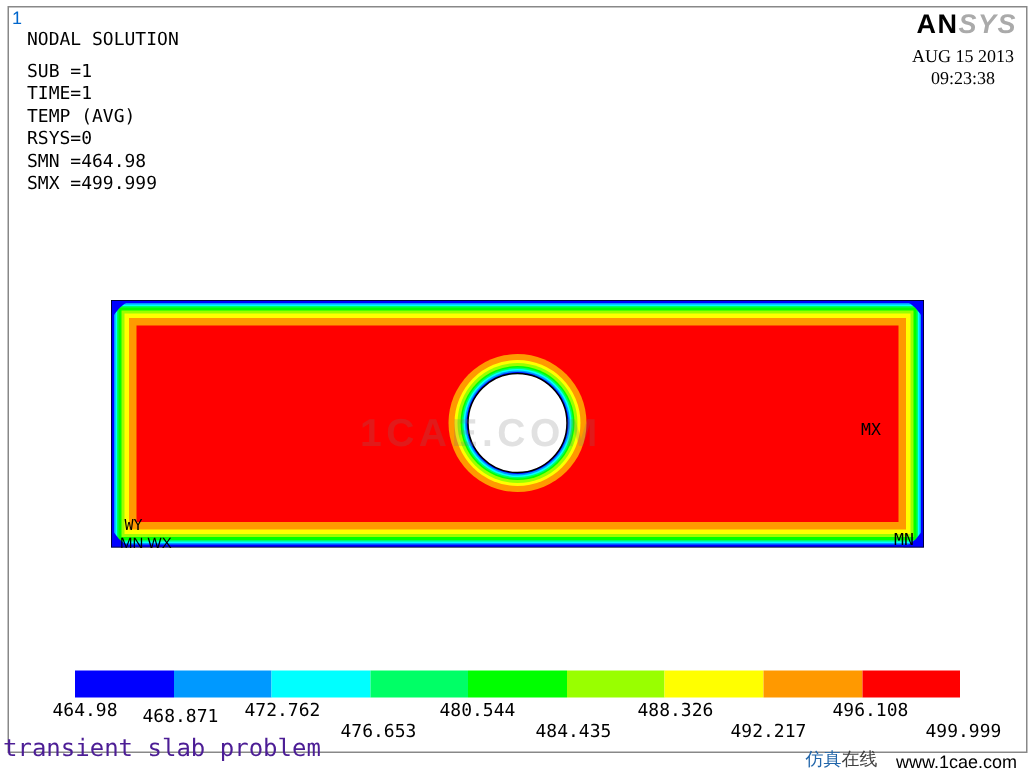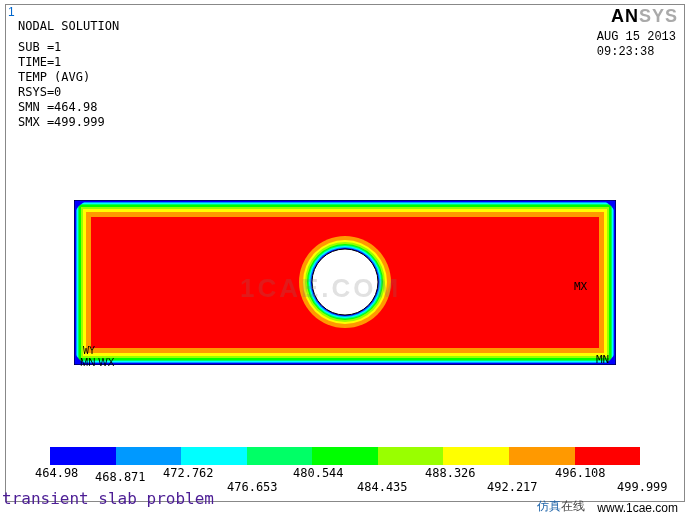--- a/index.html
+++ b/index.html
@@ -1,24 +1,24 @@
 <!DOCTYPE html>
 <html><head>
 <meta charset="utf-8">
 <style>
 *{margin:0;padding:0;box-sizing:border-box}
 body{font-family:Arial,sans-serif;width:690px;height:519px;position:relative;background:#fff;overflow:hidden}
 .frame{position:absolute;left:5px;top:4px;width:680px;height:498px;border:1px solid #888}
 .window-num{position:absolute;left:8px;top:5px;color:#0066cc;font-size:12px}
 .title{position:absolute;left:18px;top:19px;font-family:monospace;font-size:12px;color:#000}
 .header-block{position:absolute;left:18px;top:40px;font-family:monospace;font-size:12px;line-height:15px;color:#000}
-.date-block{position:absolute;right:14px;top:30px;font-family:Liberation Mono, monospace;font-size:12px;text-align:left;line-height:15px;color:#000}
+.date-block{position:absolute;right:14px;top:30px;font-family:Liberation Serif, serif;font-size:12px;text-align:center;line-height:15px;color:#000}
 .logo{position:absolute;right:12px;top:6px;font-family:Arial,sans-serif;font-weight:bold;font-size:18px;letter-spacing:1px}
 .logo .n1{color:#000}
-.logo .n2{color:#aaa;}
+.logo .n2{color:#aaa;font-style:italic}
 .plot{position:absolute;left:74px;top:200px;width:542px;height:165px}
 .mx-label{position:absolute;left:574px;top:280px;font-family:monospace;font-size:11px;color:#000}
 .mn-label{position:absolute;left:596px;top:353px;font-family:monospace;font-size:11px;color:#000}
 .wy-label{position:absolute;left:83px;top:345px;font-family:monospace;font-size:10px;color:#000}
 .mn-wx-label{position:absolute;left:80px;top:357px;font-family:Liberation Sans, sans-serif;font-size:10px;color:#000}
 .legend{position:absolute;left:50px;top:447px;width:590px;height:18px;display:flex}
 .legend div{flex:1}
 .legend-labels{position:absolute;left:35px;top:466px;width:660px;font-family:monospace;font-size:12px;color:#000}
 .legend-labels span{position:absolute}
 .caption{position:absolute;left:2px;top:489px;font-family:monospace;font-size:16px;color:#4c1d95}

